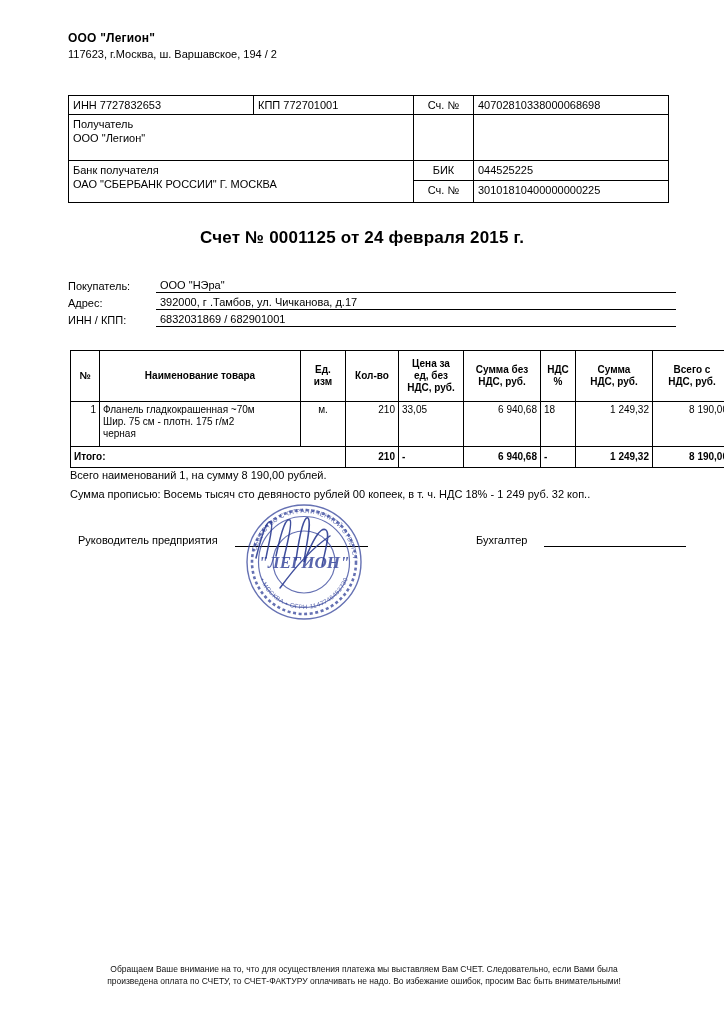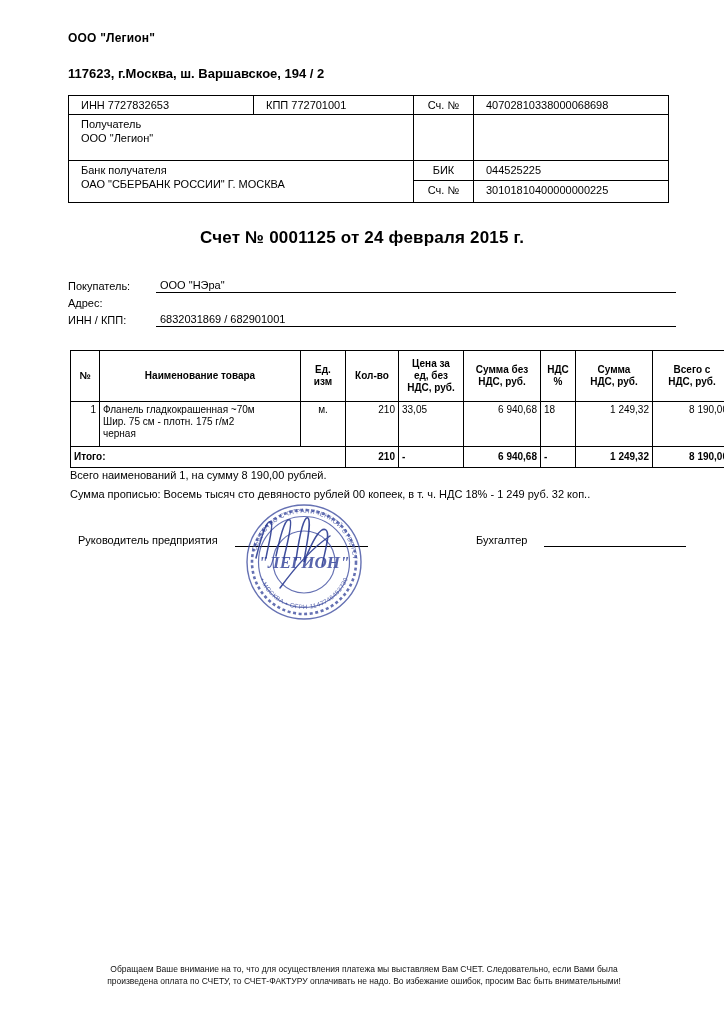--- a/index.html
+++ b/index.html
@@ -30,24 +30,23 @@
     top: 30px;
     width: 600px;
   }
   .seller-name {
     font-size: 12px;
     font-weight: bold;
     line-height: 16px;
     letter-spacing: 0.2px;
   }
   .seller-address {
-    font-size: 13px;
+    font-size: 11px;
     line-height: 16px;
-    margin-top: 20px;
-    font-weight: bold;
+    margin-top: 0;
   }
 
   
   .req-caption {
     position: absolute;
     left: 68px;
     top: 78px;
     width: 600px;
     text-align: center;
     font-size: 11px;
@@ -59,21 +58,21 @@
     position: absolute;
     left: 68px;
     top: 95px;
     width: 600px;
     border-collapse: collapse;
     table-layout: fixed;
     font-size: 11px;
   }
   .bank-table td {
     border: 1px solid #000;
-    padding: 2px 12px;
+    padding: 2px 4px;
     vertical-align: top;
     line-height: 14px;
   }
   .cell-label-small { white-space: nowrap; }
   .bank-lbl-center { text-align: center; }
 
   .r1 { height: 18px; }
   .r2 { height: 46px; }
   .r3 { height: 20px; }
   .r4 { height: 22px; }
@@ -273,20 +272,21 @@
 
   <div class="invoice-title">Счет № 0001125 от 24 февраля 2015 г.</div>
 
   <div class="buyer-block">
     <div class="buyer-row">
       <div class="buyer-label">Покупатель:</div>
       <div class="buyer-value">ООО "НЭра"</div>
     </div>
     <div class="buyer-row">
       <div class="buyer-label">Адрес:</div>
+      <div class="buyer-value">392000, г .Тамбов, ул. Чичканова, д.17</div>
     </div>
     <div class="buyer-row">
       <div class="buyer-label">ИНН / КПП:</div>
       <div class="buyer-value">6832031869 / 682901001</div>
     </div>
   </div>
 
   <table class="items-table">
     <thead>
       <tr>

